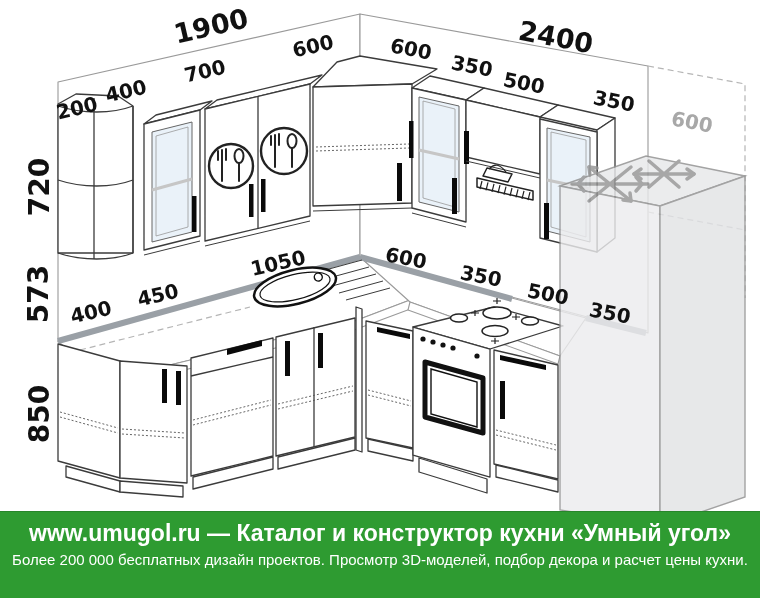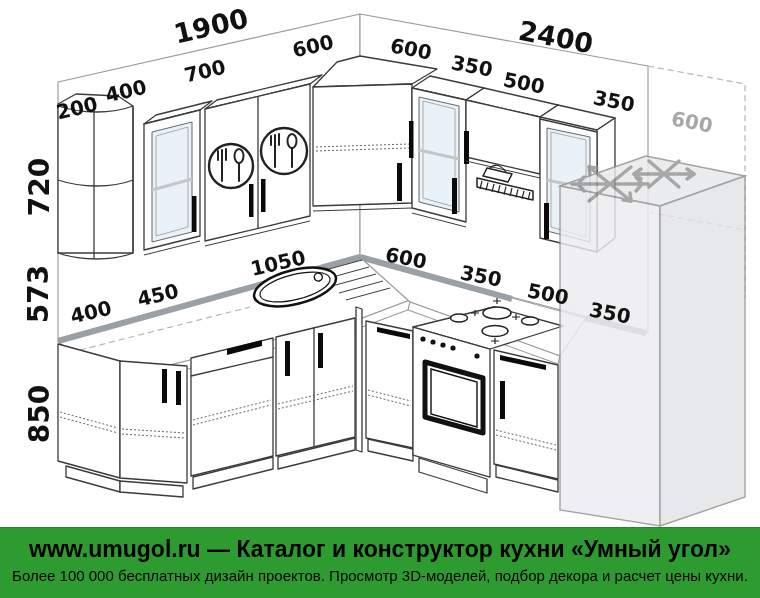--- a/index.html
+++ b/index.html
@@ -20,22 +20,22 @@
   .dash{stroke:#b5b5b5;stroke-width:1.2;fill:none;stroke-dasharray:6 4}
   .bk{stroke:#222;stroke-width:1.5;fill:#fff;stroke-linejoin:round}
   .bkl{stroke:#222;stroke-width:1.2;fill:none}
   .fr{stroke:#8f8f8f;stroke-width:1.4}
   .sn{stroke:#949494;stroke-width:3.5;fill:none;stroke-linecap:round}
   
   #dim-layer{position:absolute;left:0;top:0;width:760px;height:527px;pointer-events:none;}
   .dim{position:absolute;font-weight:bold;white-space:nowrap;line-height:1;
        font-family:"DejaVu Sans",sans-serif;}
   
-  .banner{position:absolute;left:0;bottom:0;width:760px;height:71px;box-sizing:border-box;
-          text-align:center;color:#000000;border-top:1px solid #27862a;
+  .banner{position:absolute;left:0;bottom:0;width:760px;height:87px;box-sizing:border-box;
+          text-align:center;color:#ffffff;border-top:1px solid #27862a;
           font-family:"Liberation Sans",sans-serif;}
   .banner .l1{font-size:23px;font-weight:bold;margin-top:8px;}
   .banner .l2{font-size:15px;margin-top:4px;}
 </style>
 </head>
 <body>
 
 <div class="stage">
 
   <svg class="drawing" width="760" height="527" viewBox="0 0 760 527">
@@ -269,16 +269,16 @@
       <div class="dim" style="left: 158px; top: 295px; font-size: 20px; color: rgb(17, 17, 17); transform: translate(-50%, -50%) rotate(-13deg);">450</div>
       <div class="dim" style="left: 278px; top: 263px; font-size: 20px; color: rgb(17, 17, 17); transform: translate(-50%, -50%) rotate(-13deg);">1050</div>
       <div class="dim" style="left: 406px; top: 258px; font-size: 20px; color: rgb(17, 17, 17); transform: translate(-50%, -50%) rotate(11deg);">600</div>
       <div class="dim" style="left: 481px; top: 276px; font-size: 20px; color: rgb(17, 17, 17); transform: translate(-50%, -50%) rotate(11deg);">350</div>
       <div class="dim" style="left: 548px; top: 294px; font-size: 20px; color: rgb(17, 17, 17); transform: translate(-50%, -50%) rotate(11deg);">500</div>
       <div class="dim" style="left: 610px; top: 313px; font-size: 20px; color: rgb(17, 17, 17); transform: translate(-50%, -50%) rotate(11deg);">350</div>
     </div>
 
   <div class="banner" style="background: rgb(46, 155, 49);">
     <div class="l1">www.umugol.ru — Каталог и конструктор кухни «Умный угол»</div>
-    <div class="l2">Более 100 000 бесплатных дизайн проектов. Просмотр 3D-моделей, подбор декора и расчет цены кухни.</div>
+    <div class="l2">Более 200 000 бесплатных дизайн проектов. Просмотр 3D-моделей, подбор декора и расчет цены кухни.</div>
   </div>
 
 </div>
 
 </body></html>

